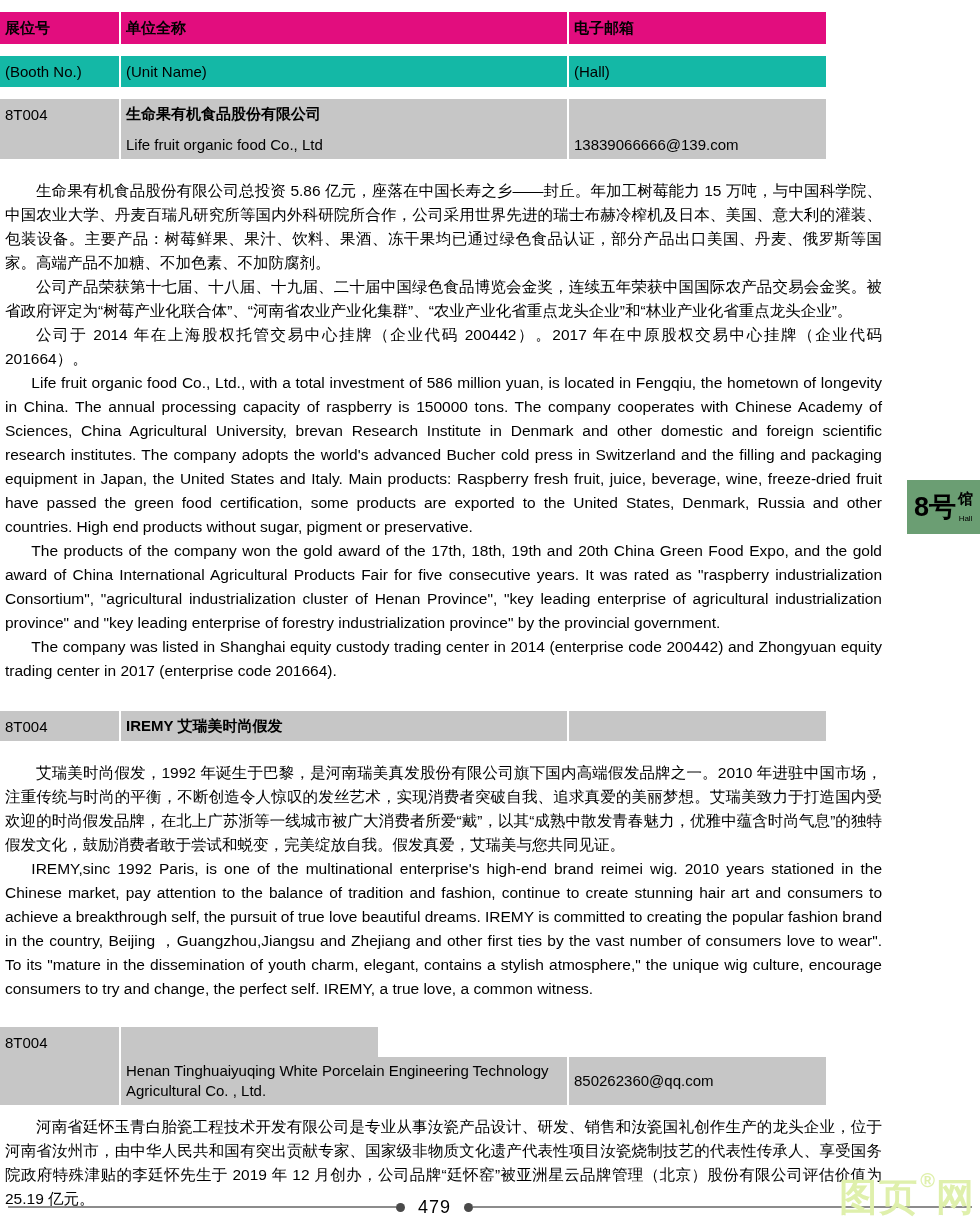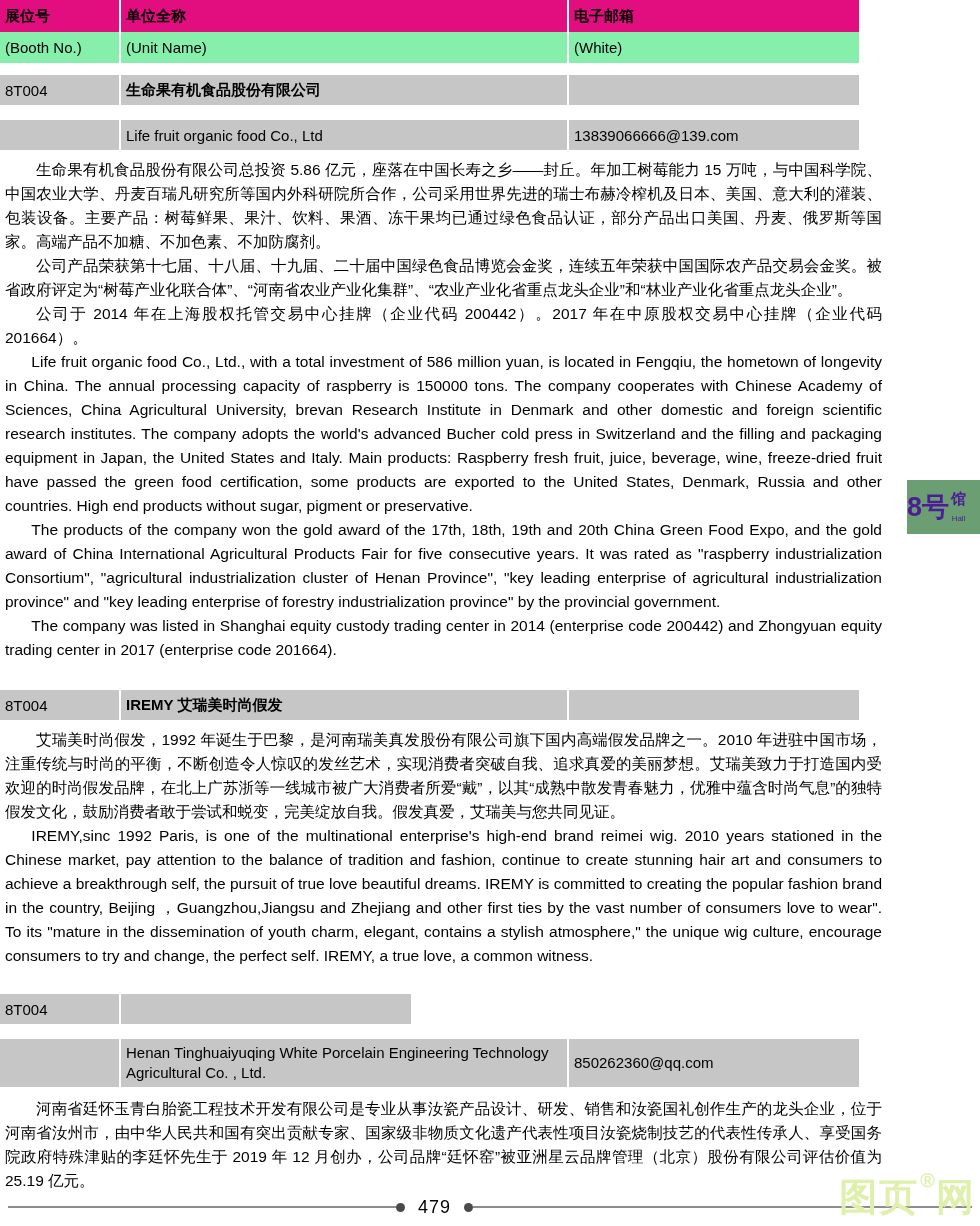--- a/index.html
+++ b/index.html
@@ -5,57 +5,57 @@
   html,body{margin:0;padding:0;background:#fff;}
   .page{
     position:relative;
     width:980px;height:1226px;
     background:#fff;
     font-family:"Liberation Sans", sans-serif;
     color:#000;
     overflow:hidden;
   }
   
-  .grid-row{display:flex;width:886px;}
+  .grid-row{display:flex;width:886px;margin-top:12px;}
   .cell{
     box-sizing:border-box;
     padding:0 4px 0 5px;
     display:flex;align-items:center;
     font-size:15px;
   }
   .c1{width:119px;}
   .c2{width:446px;margin-left:2px;}
-  .c3{width:290px;margin-left:2px;}
+  .c3{width:257px;margin-left:2px;}
   .hrow1 .cell{background:#e20d7e;height:32px;font-weight:700;}
-  .hrow2 .cell{background:#86efac;height:31px;}
+  .hrow2 .cell{background:#14b8a6;height:31px;}
   .erow1 .cell{background:#c6c6c6;height:30px;}
-  .erow2{margin-top:15px;}
+  .erow2{margin-top:0;}
   .erow2 .cell{background:#c6c6c6;height:30px;}
   .etable-3 .erow2 .cell{height:48px;line-height:20px;}
   .name-cn{font-weight:700;}
   .etable-1{margin-top:12px;}
   .etable-2{margin-top:28px;}
   .etable-3{margin-top:26px;}
   
   .bodytext{
     width:877px;
-    margin:8px 98px 0 5px;
+    margin:20px 98px 0 5px;
     font-size:15.5px;
     line-height:24px;
     text-align:justify;
   }
   .bodytext-3{margin-top:10px;}
   .bodytext p{margin:0;text-indent:2em;}
   .bodytext p.en{text-indent:1.7em;}
   
   .hall-tab{
     position:absolute;top:480px;right:0;
     width:73px;height:54px;
-    background:#6b9e73;color:#4c1d95;
-    display:flex;align-items:center;gap:2px;
+    background:#6b9e73;color:#000000;
+    display:flex;align-items:center;justify-content:center;gap:2px;
   }
   .hall-num{font-size:27px;font-weight:700;line-height:1;}
   .hall-sub{display:flex;flex-direction:column;align-items:center;line-height:1;}
   .hall-guan{font-size:15px;font-weight:700;}
   .hall-en{font-size:8px;margin-top:9px;}
   
   .footer{
     position:absolute;left:8px;right:8px;bottom:10px;
     display:flex;align-items:center;height:18px;
   }
@@ -80,21 +80,21 @@
 <div class="page">
 
   <div class="grid-row hrow1">
     <div class="cell c1">展位号</div>
     <div class="cell c2">单位全称</div>
     <div class="cell c3">电子邮箱</div>
   </div>
   <div class="grid-row hrow2">
     <div class="cell c1">(Booth No.)</div>
     <div class="cell c2">(Unit Name)</div>
-    <div class="cell c3">(White)</div>
+    <div class="cell c3">(Hall)</div>
   </div>
 
   <section>
     <div class="etable etable-1">
       <div class="grid-row erow1">
         <div class="cell c1">8T004</div>
         <div class="cell c2 name-cn">生命果有机食品股份有限公司</div>
         <div class="cell c3"></div>
       </div>
       <div class="grid-row erow2">

